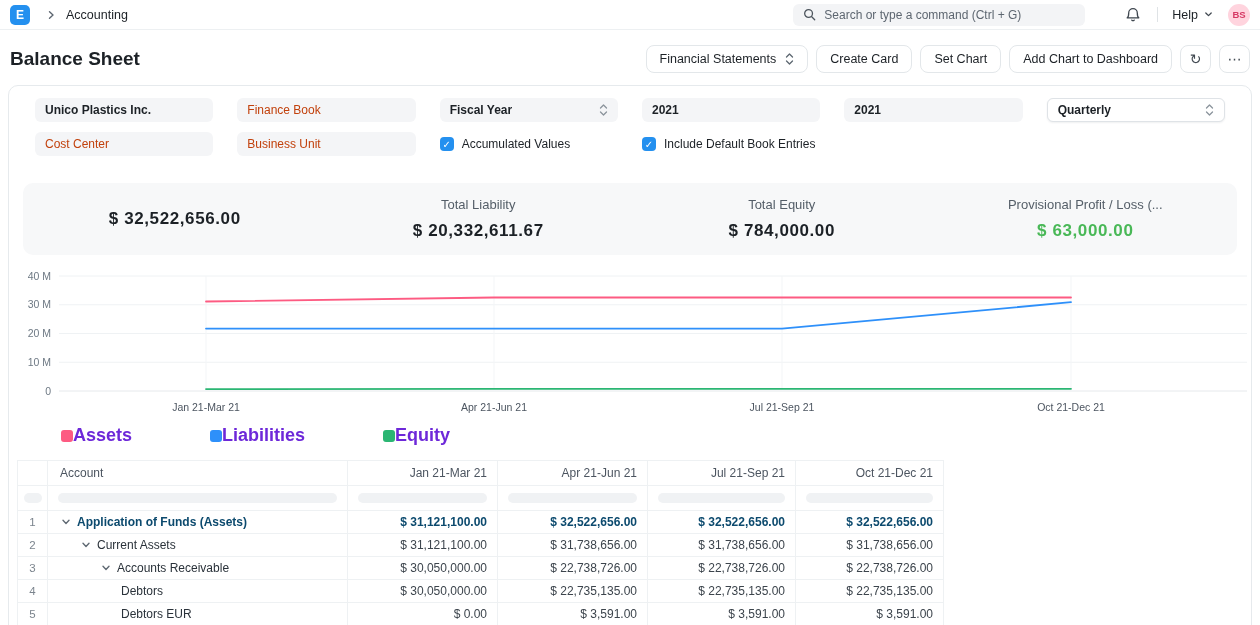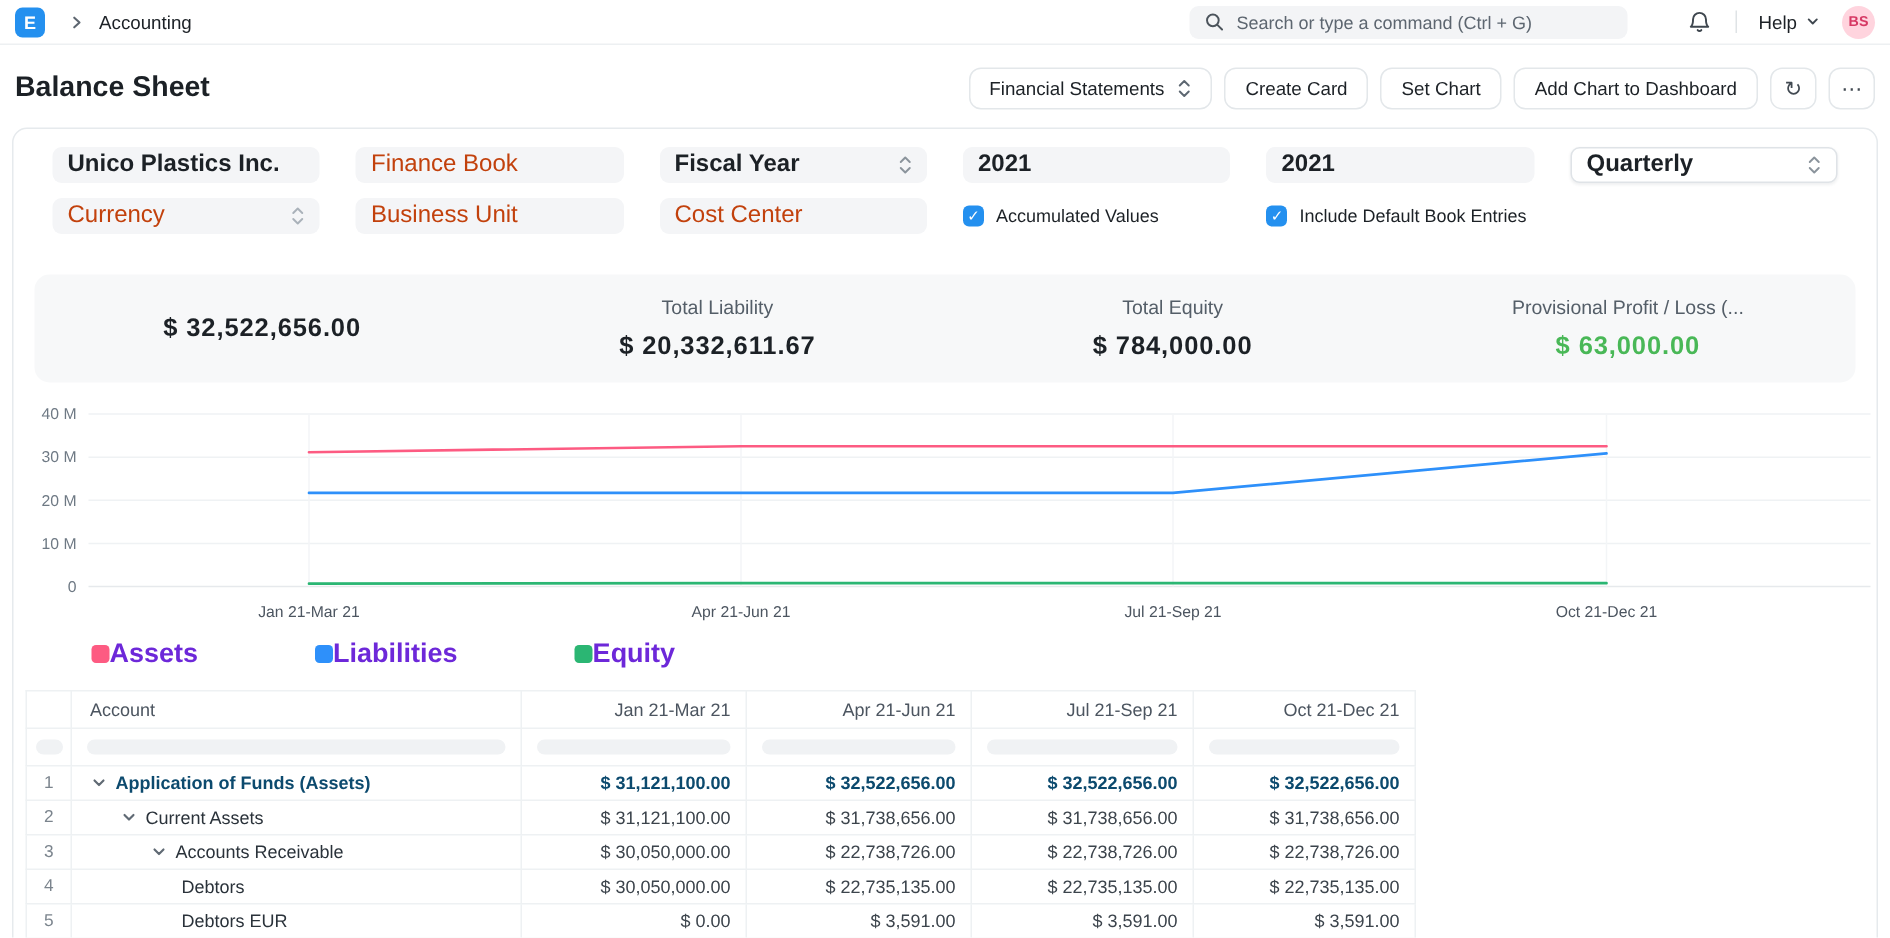--- a/index.html
+++ b/index.html
@@ -28,21 +28,21 @@
   .page-header { display:flex; align-items:center; justify-content:space-between; padding:15px 10px 12px; }
   .page-title { font-size:19px; margin:0; font-weight:700; }
   .actions { display:flex; gap:8px; align-items:center; }
   .btn { height:28px; background:#fff; border:1px solid #e3e7ea; border-radius:8px; font-size:12.5px;
          color:#1c2126; padding:0 13px; display:flex; align-items:center; gap:9px; font-family:inherit; cursor:pointer; }
   .icon-btn { width:31px; padding:0; justify-content:center; font-size:14px; color:#424a52; }
   
   .report-card { margin:0 8px; border:1px solid #e6eaed; border-radius:10px; height:600px; }
   
   .filters-grid { display:grid; grid-template-columns:repeat(6,1fr); gap:10px 24px; padding:12px 26px 13px; }
-  .f-input { height:24px; border-radius:6px; background:#f4f5f7; font-size:16px; display:flex; align-items:center;
+  .f-input { height:24px; border-radius:6px; background:#f4f5f7; font-size:12px; display:flex; align-items:center;
              justify-content:space-between; padding:0 10px; color:#1c2126; font-weight:600; cursor:text; }
   .f-input.placeholder { color:#c2410c; font-weight:400; }
   .f-select { cursor:pointer; }
   .f-select.white { background:#fff; border:1px solid #dfe3e7; box-shadow:0 1px 2px rgba(25,39,52,.07); }
   .cb-row { display:flex; align-items:center; gap:8px; font-size:12px; cursor:pointer; }
   .cb-box { width:14px; height:14px; border-radius:4px; background:#2490ef; color:#fff; font-size:10px;
             display:flex; align-items:center; justify-content:center; flex:none; }
   
   .summary { margin:14px 14px 0; background:#f7f8f9; border-radius:10px; height:72px; display:flex; align-items:center; }
   .sum-card { flex:1; text-align:center; }
@@ -163,34 +163,25 @@
     <div class="f-input f-select white">
       <span>Quarterly</span>
       <span style="display:flex">
           <svg width="9" height="14" viewBox="0 0 9 14" fill="none" stroke="#8b949c" stroke-width="1.3" stroke-linecap="round" stroke-linejoin="round">
             <path d="M1.5 5 L4.5 2 L7.5 5"></path>
             <path d="M1.5 9 L4.5 12 L7.5 9"></path>
           </svg>
         </span>
     </div>
 
-    <div class="f-input f-select placeholder">
-      <span>Currency</span>
-      <span style="display:flex">
-          <svg width="9" height="14" viewBox="0 0 9 14" fill="none" stroke="#aab2ba" stroke-width="1.3" stroke-linecap="round" stroke-linejoin="round">
-            <path d="M1.5 5 L4.5 2 L7.5 5"></path>
-            <path d="M1.5 9 L4.5 12 L7.5 9"></path>
-          </svg>
-        </span>
-    </div>
+    <div class="f-input placeholder">
+        <span>Cost Center</span>
+      </div>
     <div class="f-input placeholder">
         <span>Business Unit</span>
-      </div>
-    <div class="f-input placeholder">
-        <span>Cost Center</span>
       </div>
     <div class="cb-row">
       <span class="cb-box">✓</span>
       <span>Accumulated Values</span>
     </div>
     <div class="cb-row">
       <span class="cb-box">✓</span>
       <span>Include Default Book Entries</span>
     </div>
     <div></div>

